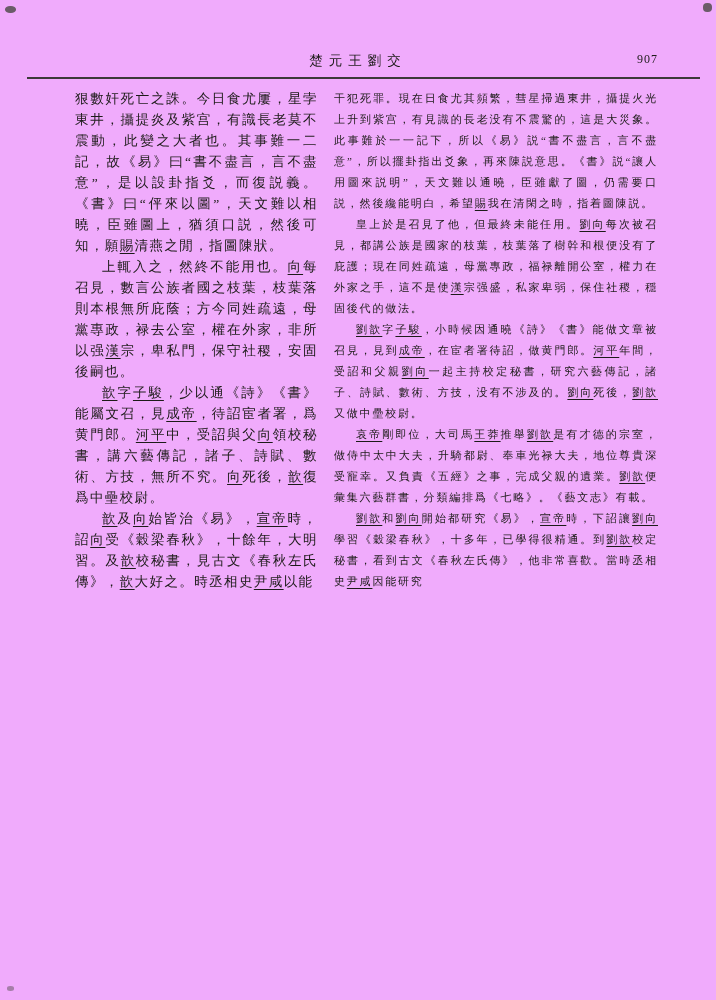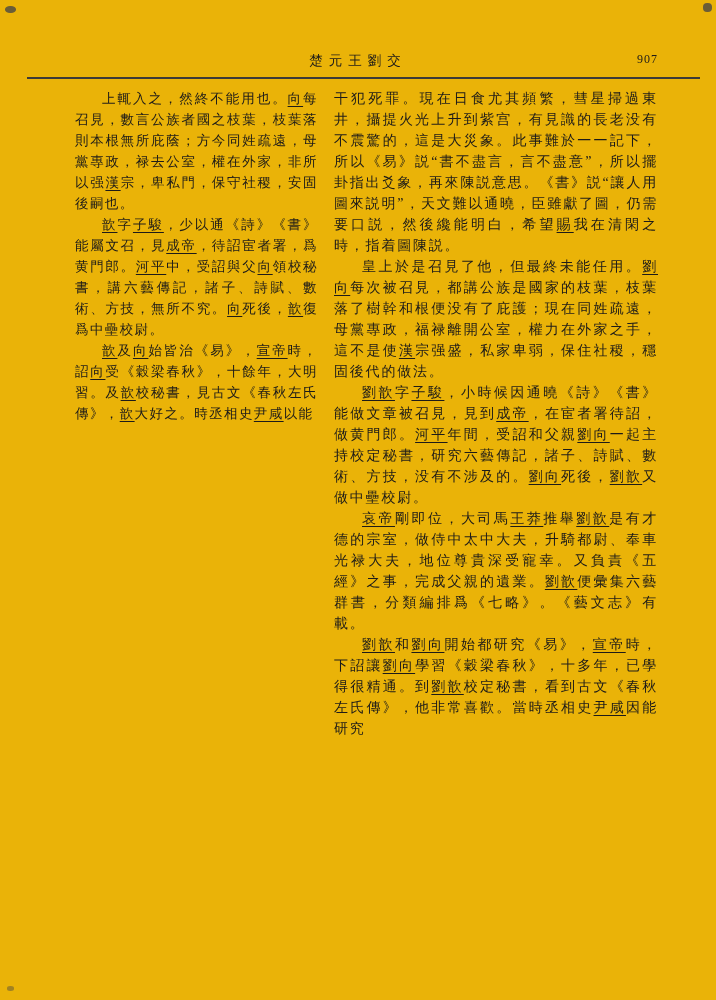--- a/index.html
+++ b/index.html
@@ -1,18 +1,18 @@
 <!DOCTYPE html>
 <html><head>
 <meta charset="utf-8">
 <style>
   html,body { margin:0; padding:0; background:#e8e8e6; }
   .page {
     position:relative; width:716px; height:1000px;
-    background:#eab308; overflow:hidden;
+    background:#f0abfc; overflow:hidden;
     font-family:"Liberation Serif","DejaVu Serif",serif;
     color:#1d1b19;
   }
   
   .artifact { position:absolute; background:#4a4743; border-radius:45%; opacity:.8; }
   .artifact.tl { left:5px;  top:6px;  width:11px; height:7px; }
   .artifact.tr { right:4px; top:3px;  width:9px;  height:9px; }
   .artifact.bl { left:7px;  bottom:9px; width:7px; height:5px; opacity:.45; }
 
   .running-title {
@@ -30,21 +30,21 @@
 
   .columns {
     position:absolute; top:88px; left:75px; width:583px;
     display:flex; gap:16px;
   }
   .col p { margin:0; text-align:justify; }
   .col-classical {
     width:243px; font-size:13.5px; line-height:21px; letter-spacing:1.4px;
   }
   .col-translation {
-    width:324px; font-size:14px; line-height:21px; letter-spacing:1.8px;
+    width:324px; font-size:11px; line-height:21px; letter-spacing:1.8px;
   }
   .quote  { margin-left:30px; }
   .indent { text-indent:2em; }
   .col-translation p.gap { }
 
   u {
     text-decoration:underline;
     text-underline-offset:3px;
     text-decoration-thickness:1px;
   }
@@ -56,20 +56,21 @@
   <div class="artifact tl"></div>
   <div class="artifact tr"></div>
   <div class="artifact bl"></div>
 
   <div class="running-title">楚元王劉交</div>
   <div class="page-number">907</div>
   <div class="rule"></div>
 
   <main class="columns">
     <section class="col col-classical">
+      <p class="quote">狠數奸死亡之誅。今日食尤屢，星孛東井，攝提炎及紫宫，有識長老莫不震動，此變之大者也。其事難一二記，故《易》曰“書不盡言，言不盡意”，是以設卦指爻，而復説義。《書》曰“伻來以圖”，天文難以相曉，臣雖圖上，猶須口説，然後可知，願<u>賜</u>清燕之閒，指圖陳狀。</p>
       <p class="indent">上輒入之，然終不能用也。<u>向</u>每召見，數言公族者國之枝葉，枝葉落則本根無所庇蔭；方今同姓疏遠，母黨專政，禄去公室，權在外家，非所以强<u>漢</u>宗，卑私門，保守社稷，安固後嗣也。</p>
       <p class="indent"><u>歆</u>字<u>子駿</u>，少以通《詩》《書》能屬文召，見<u>成帝</u>，待詔宦者署，爲黄門郎。<u>河平</u>中，受詔與父<u>向</u>領校秘書，講六藝傳記，諸子、詩賦、數術、方技，無所不究。<u>向</u>死後，<u>歆</u>復爲中壘校尉。</p>
       <p class="indent"><u>歆</u>及<u>向</u>始皆治《易》，<u>宣帝</u>時，詔<u>向</u>受《穀梁春秋》，十餘年，大明習。及<u>歆</u>校秘書，見古文《春秋左氏傳》，<u>歆</u>大好之。時丞相史<u>尹咸</u>以能</p>
     </section>
 
     <section class="col col-translation">
       <p class="quote">干犯死罪。現在日食尤其頻繁，彗星掃過東井，攝提火光上升到紫宫，有見識的長老没有不震驚的，這是大災象。此事難於一一記下，所以《易》説“書不盡言，言不盡意”，所以擺卦指出爻象，再來陳説意思。《書》説“讓人用圖來説明”，天文難以通曉，臣雖獻了圖，仍需要口説，然後纔能明白，希望<u>賜</u>我在清閑之時，指着圖陳説。</p>
       <p class="indent gap">皇上於是召見了他，但最終未能任用。<u>劉向</u>每次被召見，都講公族是國家的枝葉，枝葉落了樹幹和根便没有了庇護；現在同姓疏遠，母黨專政，福禄離開公室，權力在外家之手，這不是使<u>漢</u>宗强盛，私家卑弱，保住社稷，穩固後代的做法。</p>
       <p class="indent gap"><u>劉歆</u>字<u>子駿</u>，小時候因通曉《詩》《書》能做文章被召見，見到<u>成帝</u>，在宦者署待詔，做黄門郎。<u>河平</u>年間，受詔和父親<u>劉向</u>一起主持校定秘書，研究六藝傳記，諸子、詩賦、數術、方技，没有不涉及的。<u>劉向</u>死後，<u>劉歆</u>又做中壘校尉。</p>
       <p class="indent"><u>哀帝</u>剛即位，大司馬<u>王莽</u>推舉<u>劉歆</u>是有才德的宗室，做侍中太中大夫，升騎都尉、奉車光禄大夫，地位尊貴深受寵幸。又負責《五經》之事，完成父親的遺業。<u>劉歆</u>便彙集六藝群書，分類編排爲《七略》。《藝文志》有載。</p>

